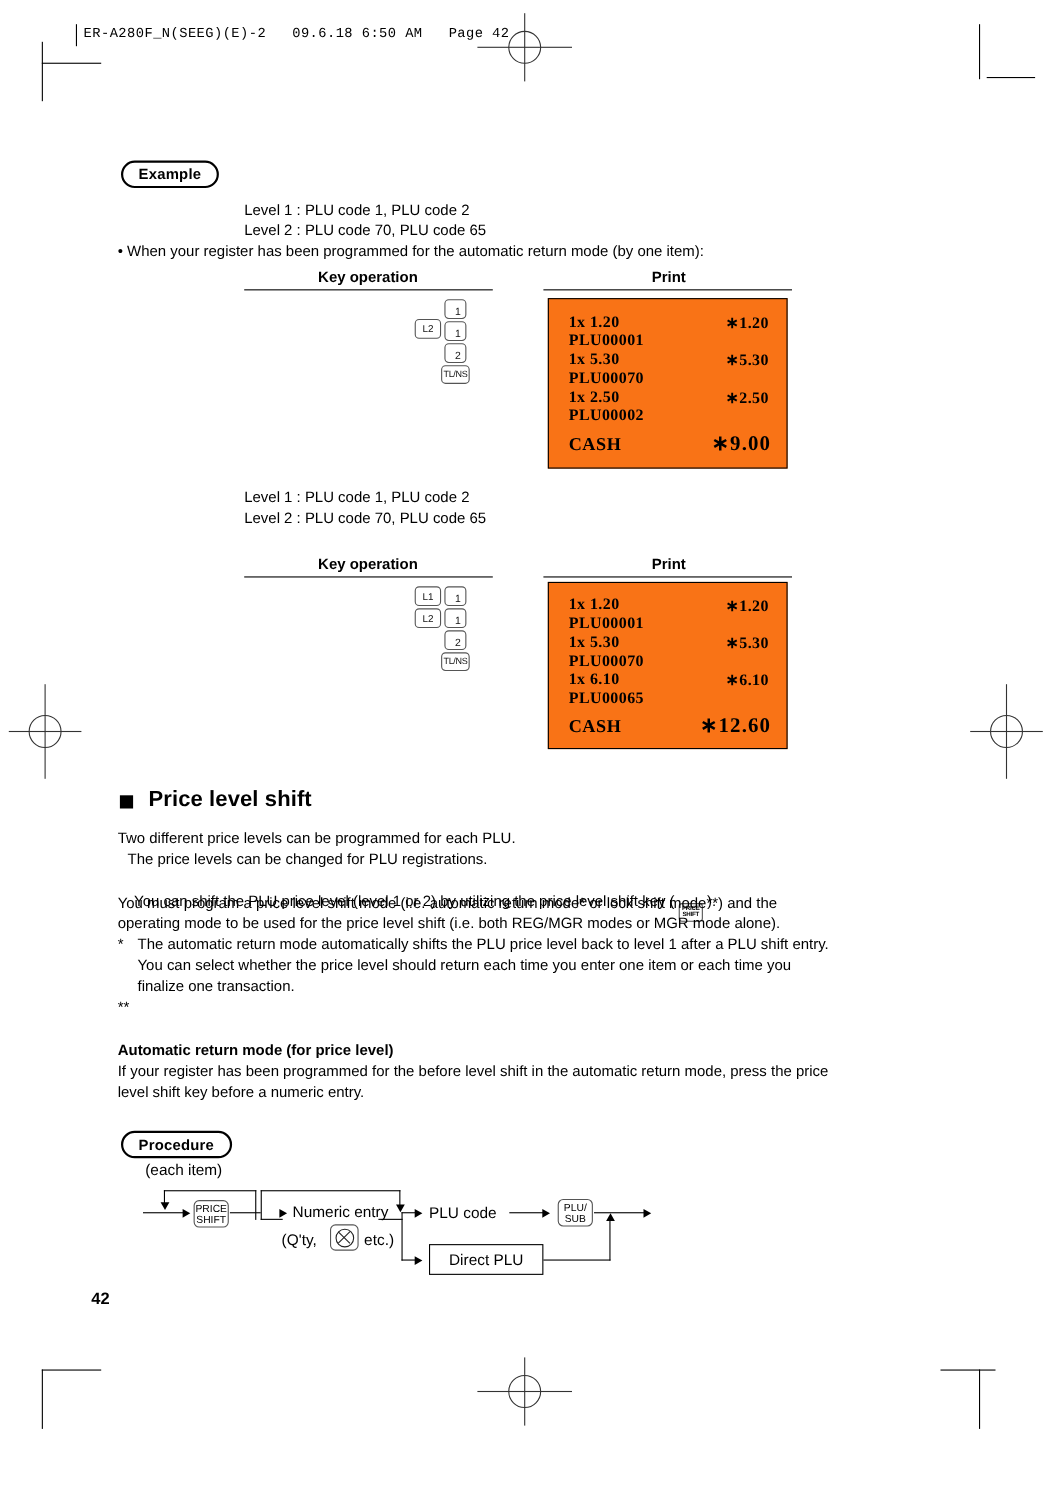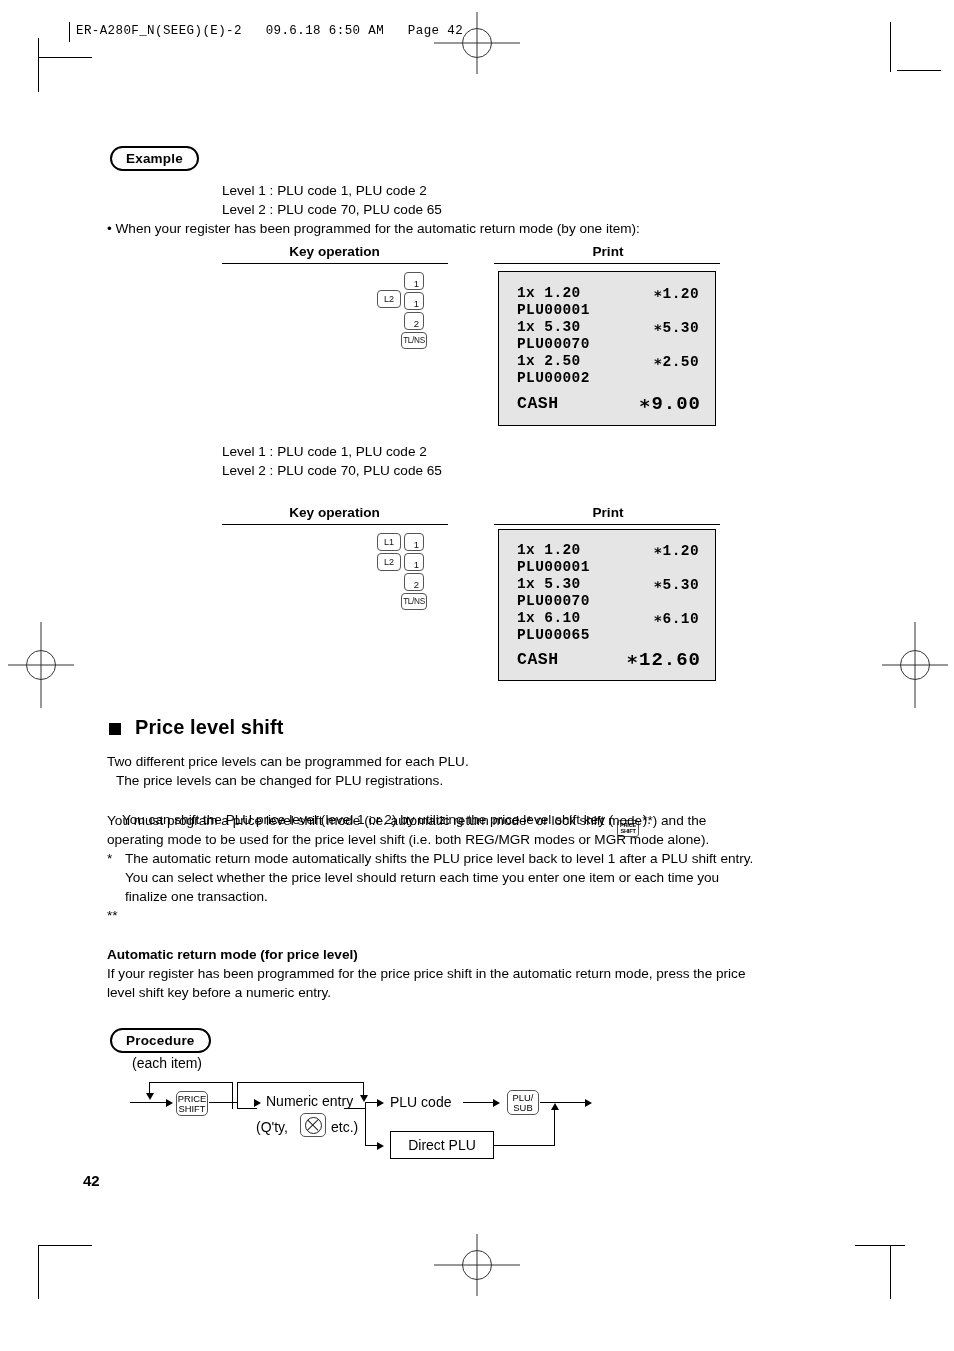--- a/index.html
+++ b/index.html
@@ -43,22 +43,22 @@
   .key{
     position:absolute;border:1px solid #555;border-radius:4px;background:#fff;
     display:flex;flex-direction:column;align-items:center;justify-content:center;
     font-size:9px;line-height:9px;color:#111;box-sizing:border-box;
   }
   .key.num{justify-content:flex-end;align-items:flex-end;padding:0 4px 1px 0;font-size:9.5px;}
   .key.wide{font-size:8.2px;letter-spacing:-.3px;}
 
   
   .receipt{
-    position:absolute;border:1.6px solid #000;background:#e5e5e5;box-sizing:border-box;
-    font-family:Liberation Mono, monospace;
+    position:absolute;border:1.6px solid #000;background:#f97316;box-sizing:border-box;
+    font-family:Liberation Serif, serif;
   }
   .receipt .row{position:relative;height:17px;}
   .receipt .l{position:absolute;left:18px;font-size:14.5px;font-weight:bold;letter-spacing:.4px;}
   .receipt .r{position:absolute;right:16px;font-size:14.5px;font-weight:bold;letter-spacing:.4px;}
   .receipt .tot-l{position:absolute;left:18px;font-size:16.5px;font-weight:bold;letter-spacing:.5px;}
   .receipt .tot-r{position:absolute;right:14px;font-size:19px;font-weight:bold;letter-spacing:1px;}
 
   
   .sq{position:absolute;width:12px;height:12px;background:#000;}
   .h2{position:absolute;font-size:20px;font-weight:bold;letter-spacing:.1px;}
@@ -243,21 +243,21 @@
   <div class="t" style="left:107px;top:811px;">You must program a price level shift mode (i.e. automatic return mode* or lock shift mode**) and the</div>
   <div class="t" style="left:107px;top:830px;">operating mode to be used for the price level shift (i.e. both REG/MGR modes or MGR mode alone).</div>
 
   <div class="t" style="left:107px;top:849px;">*</div>
   <div class="t" style="left:125px;top:849px;">The automatic return mode automatically shifts the PLU price level back to level 1 after a PLU shift entry.</div>
   <div class="t" style="left:125px;top:868px;">You can select whether the price level should return each time you enter one item or each time you</div>
   <div class="t" style="left:125px;top:887px;">finalize one transaction.</div>
   <div class="t" style="left:107px;top:906px;">**</div>
 
   <div class="t b" style="left:107px;top:945px;">Automatic return mode (for price level)</div>
-  <div class="t" style="left:107px;top:964px;">If your register has been programmed for the price price shift in the automatic return mode, press the price</div>
+  <div class="t" style="left:107px;top:964px;">If your register has been programmed for the before level shift in the automatic return mode, press the price</div>
   <div class="t" style="left:107px;top:983px;">level shift key before a numeric entry.</div>
 
   <div class="pill" style="left:110px;top:1028px;">Procedure</div>
 
   <div class="flow">
 
     <div class="flabel" style="left:2px;top:0px;">(each item)</div>
 
     <div class="ln lnh" style="left:0px;top:47px;width:38px;"></div>
     <div class="ar r" style="left:36px;top:43.5px;"></div>

